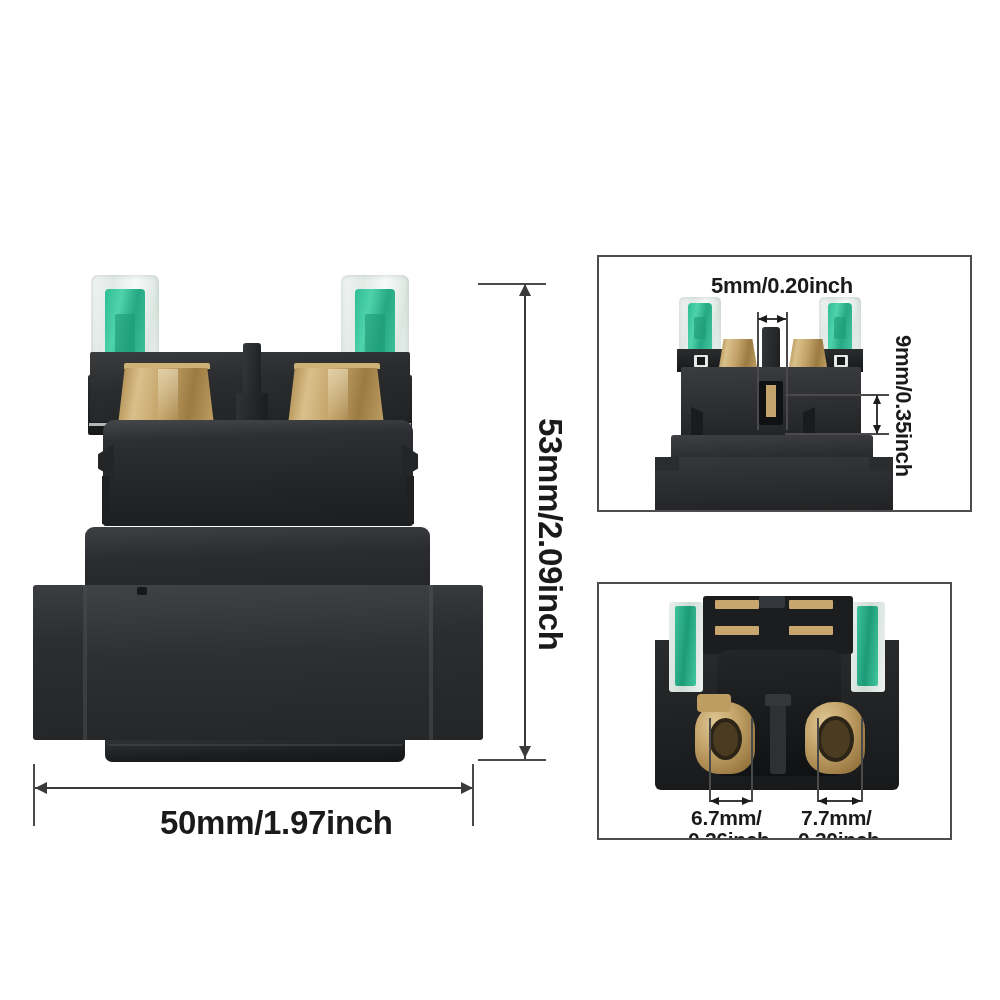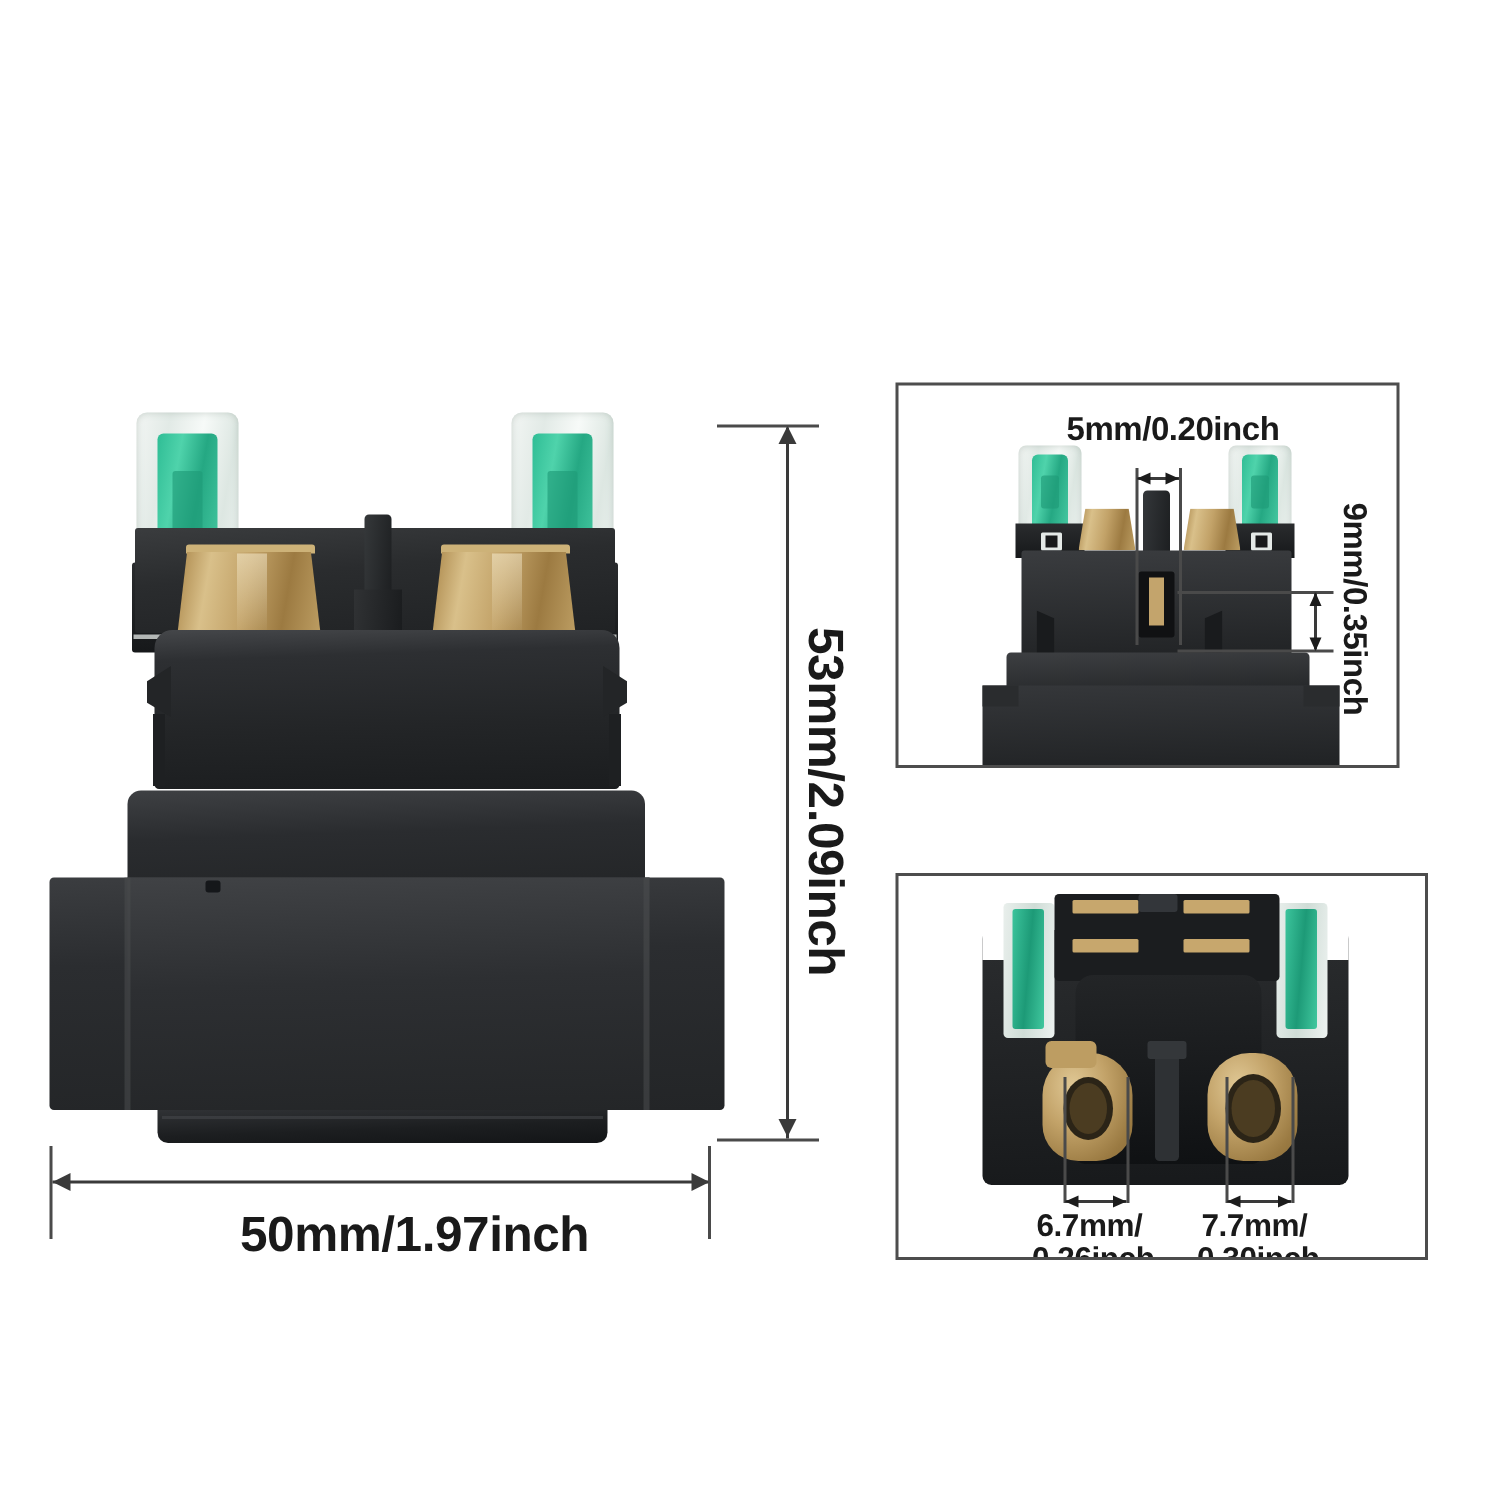--- a/index.html
+++ b/index.html
@@ -177,21 +177,21 @@
     <div>
       <div class="thin-v" style="left:33px; top:764px; height:62px;"></div>
       <div class="thin-v" style="left:472px; top:764px; height:62px;"></div>
       <div class="line-h" style="left:35px; top:787px; width:437px;"></div>
       <div class="ar ar-left" style="left:35px; top:782px;"></div>
       <div class="ar ar-right" style="left:461px; top:782px;"></div>
       <div class="dim-label" style="left:160px; top:805px; font-size:33px;">50mm/1.97inch</div>
     </div>
   </div>
 
-  <div class="panel" style="left:597px; top:255px; width:336px; height:257px;">
+  <div class="panel" style="left:597px; top:255px; width:375px; height:257px;">
     <div class="panel-inner">
 
       <div class="abs" style="left:78px; top:40px; width:46px; height:75px;">
         <div class="fuse" style="left:2px;top:0px;width:42px;height:60px;border-radius:5px 5px 1px 1px;"></div>
         <div class="fuse-core" style="left:11px;top:6px;width:24px;height:52px;"></div>
         <div class="fuse-base" style="left:0px;top:52px;width:46px;height:23px;"></div>
         <div class="abs" style="left:17px;top:58px;width:14px;height:12px;background:#e4e9e7;border-radius:1px;"></div>
         <div class="abs" style="left:20px;top:60px;width:8px;height:8px;background:#18191b;"></div>
       </div>
       <div class="abs" style="left:218px; top:40px; width:46px; height:75px;">

